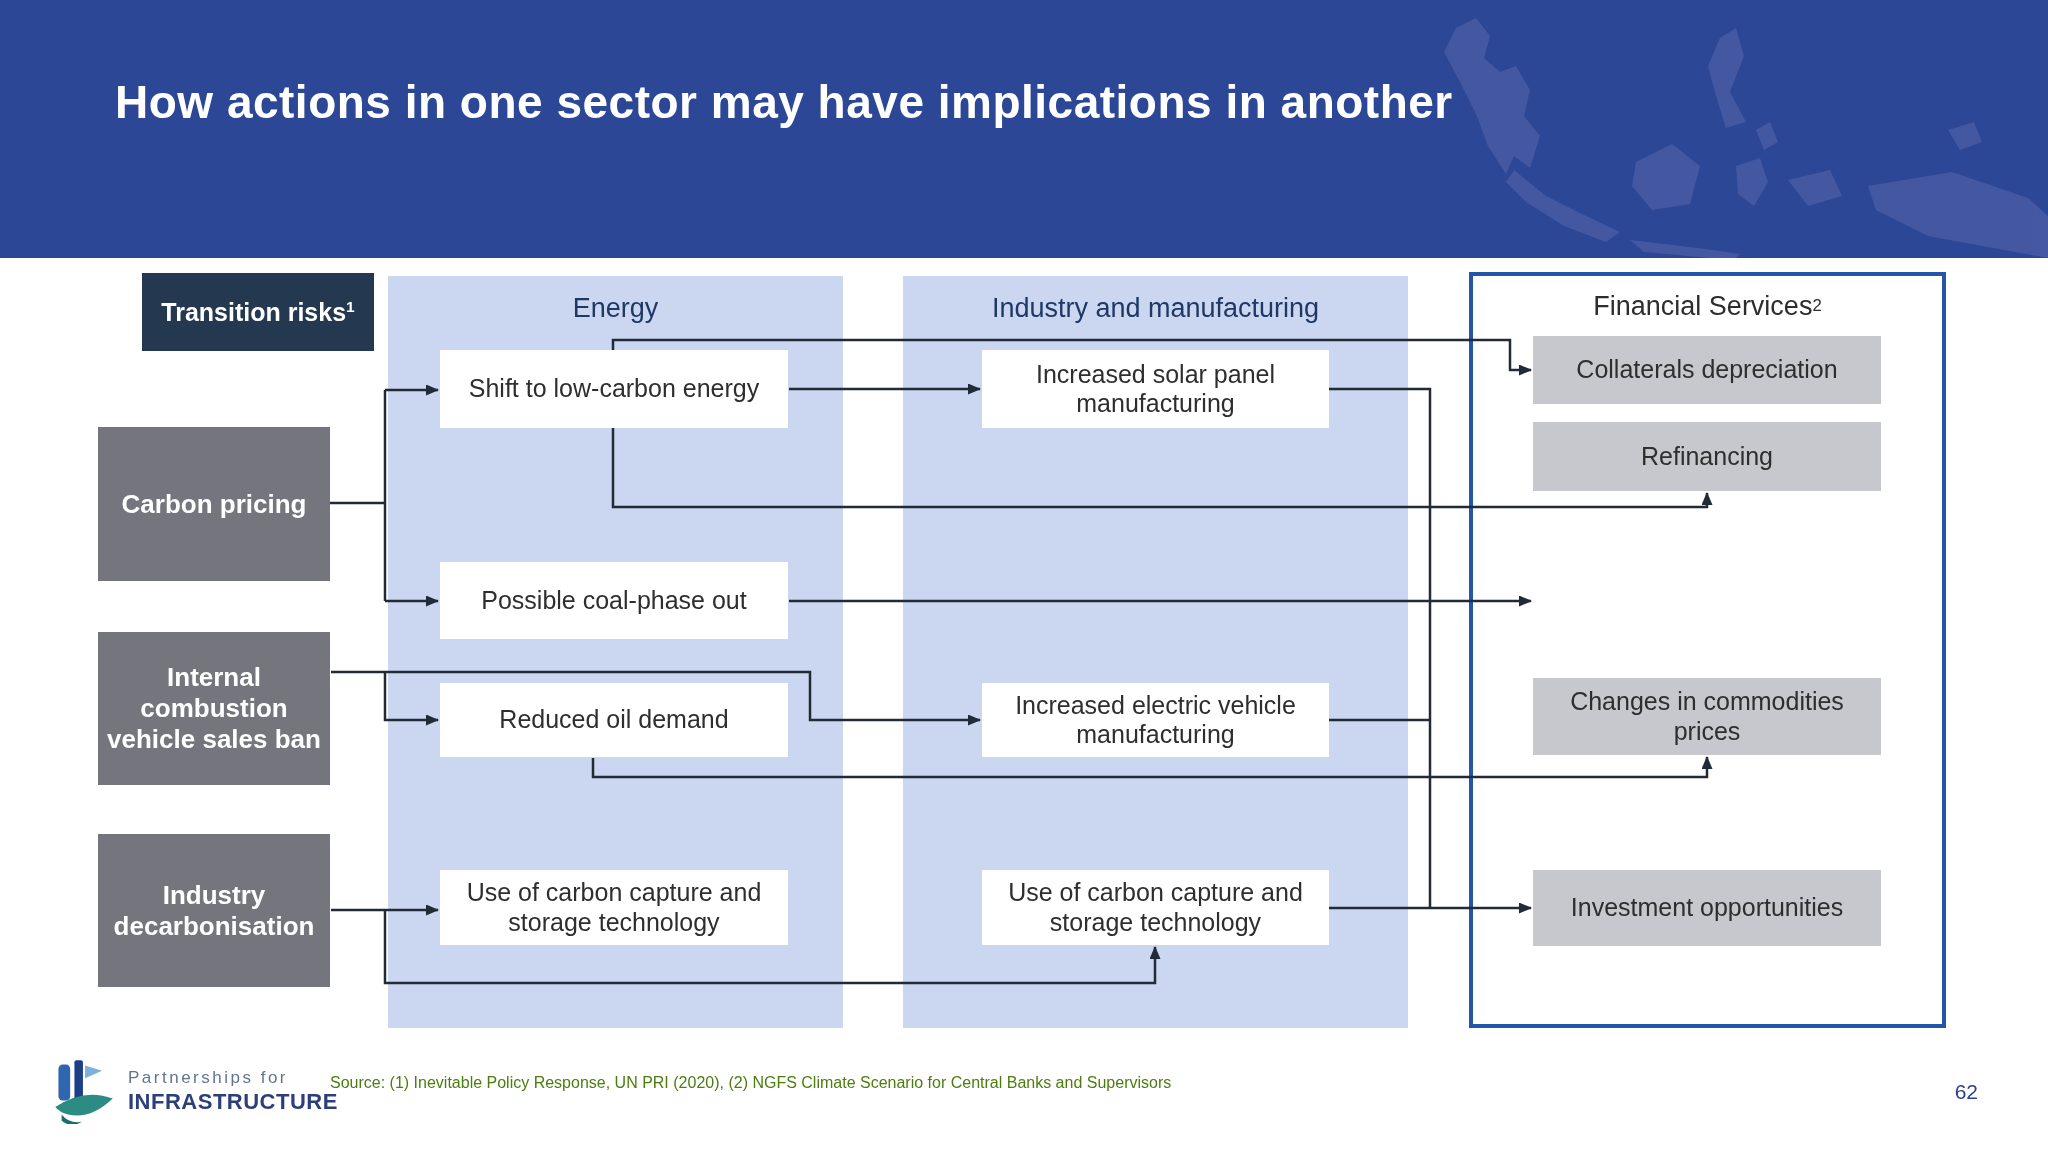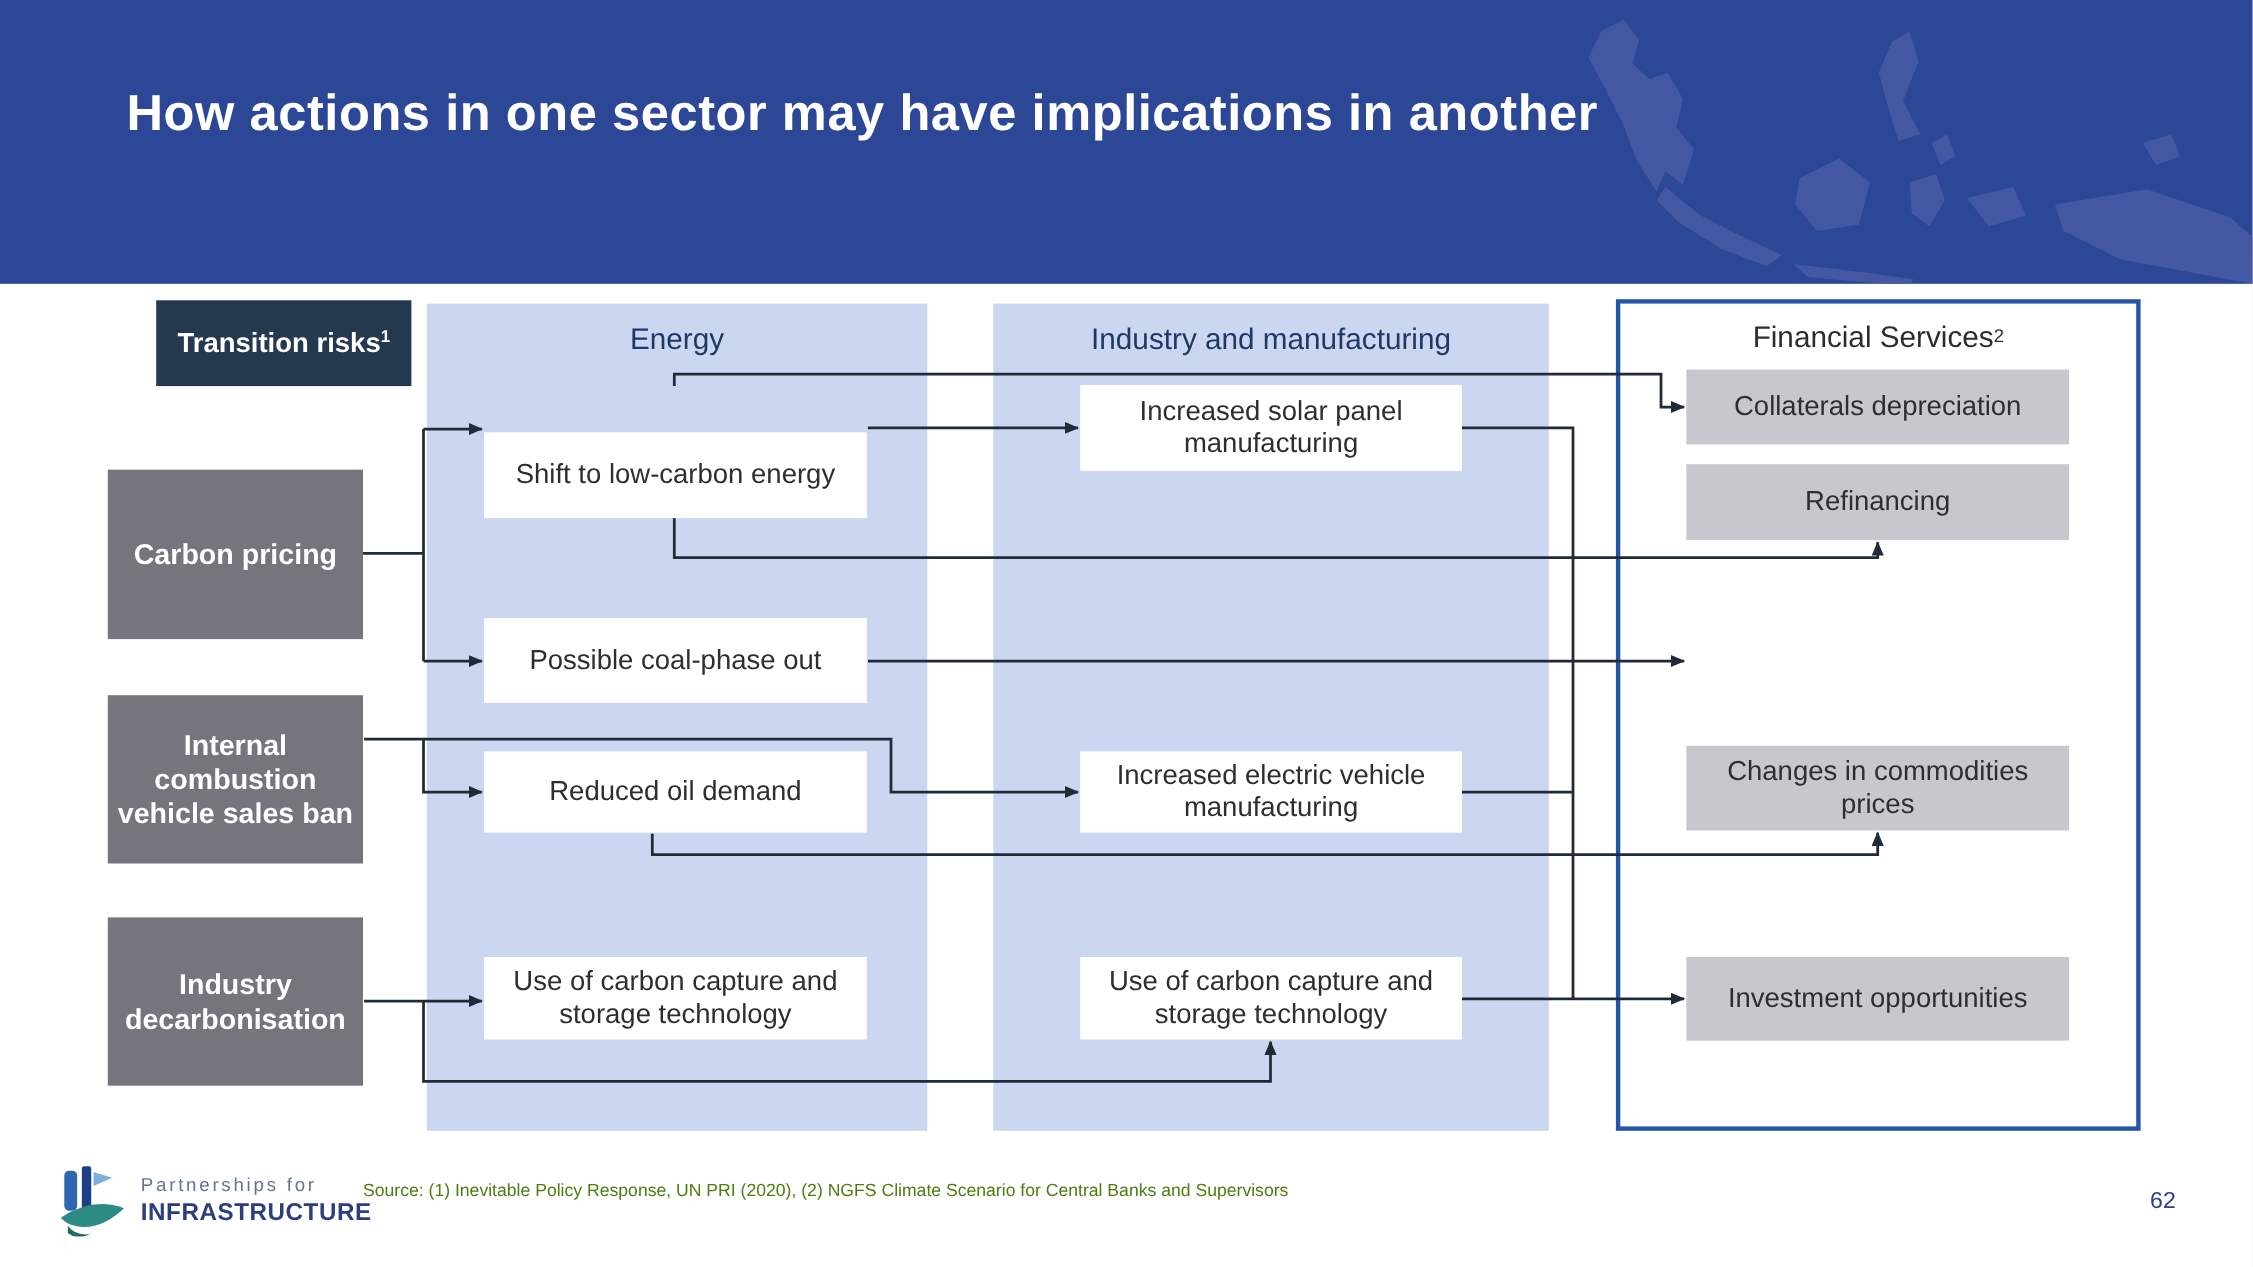--- a/index.html
+++ b/index.html
@@ -136,21 +136,21 @@
     </g>
   </svg>
 
   <div class="riskhdr">
     <span><span>Transition risks</span><sup>1</sup></span>
   </div>
   <div class="riskbox" style="top:427px;height:154px;">Carbon pricing</div>
   <div class="riskbox" style="top:632px;height:153px;">Internal combustion vehicle sales ban</div>
   <div class="riskbox" style="top:834px;height:153px;">Industry decarbonisation</div>
 
-  <div class="wbox" style="left:440px;top:350px;width:348px;height:78px;margin-top:43px;">Shift to low-carbon energy</div>
+  <div class="wbox" style="left:440px;top:350px;width:348px;height:78px;">Shift to low-carbon energy</div>
   <div class="wbox" style="left:440px;top:562px;width:348px;height:77px;">Possible coal-phase out</div>
   <div class="wbox" style="left:440px;top:683px;width:348px;height:74px;">Reduced oil demand</div>
   <div class="wbox" style="left:440px;top:870px;width:348px;height:75px;">Use of carbon capture and storage technology</div>
 
   <div class="wbox" style="left:982px;top:350px;width:347px;height:78px;">Increased solar panel manufacturing</div>
   <div class="wbox" style="left:982px;top:683px;width:347px;height:74px;">Increased electric vehicle manufacturing</div>
   <div class="wbox" style="left:982px;top:870px;width:347px;height:75px;">Use of carbon capture and storage technology</div>
 
   <div class="gbox" style="left:1533px;top:336px;width:348px;height:68px;">Collaterals depreciation</div>
   <div class="gbox" style="left:1533px;top:422px;width:348px;height:69px;">Refinancing</div>

